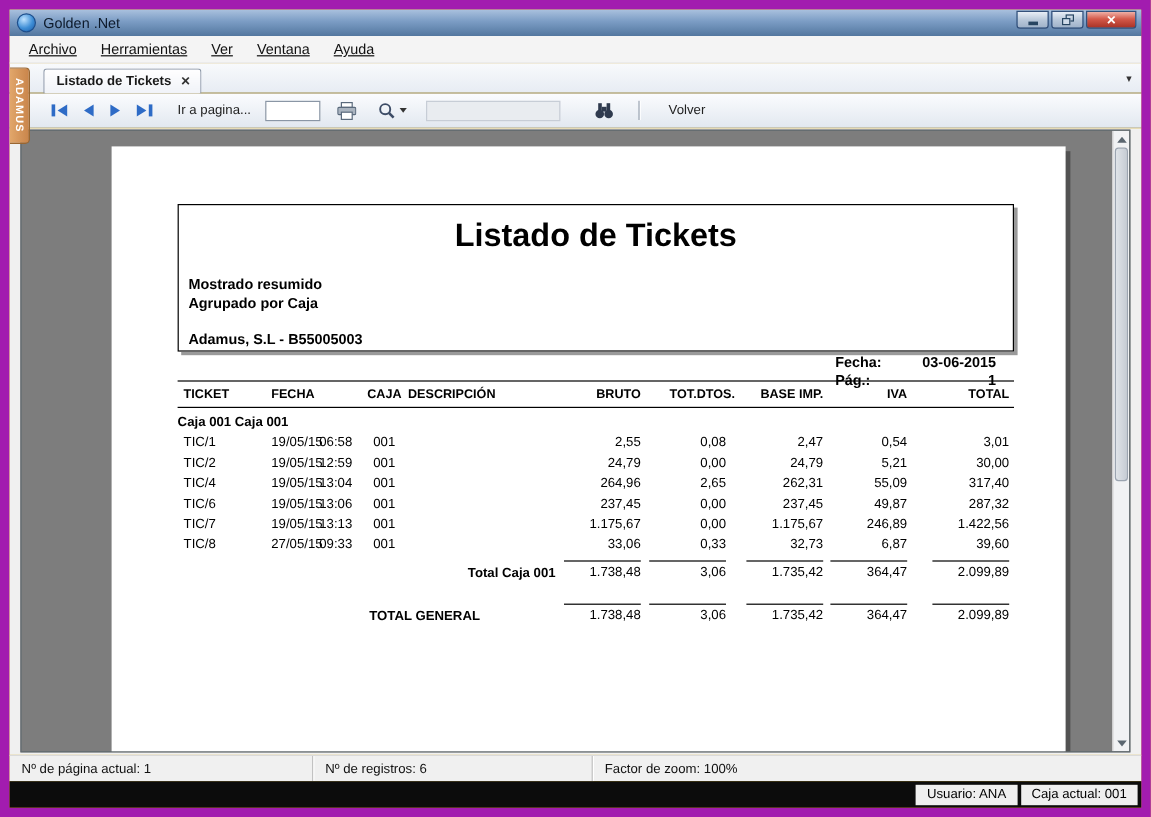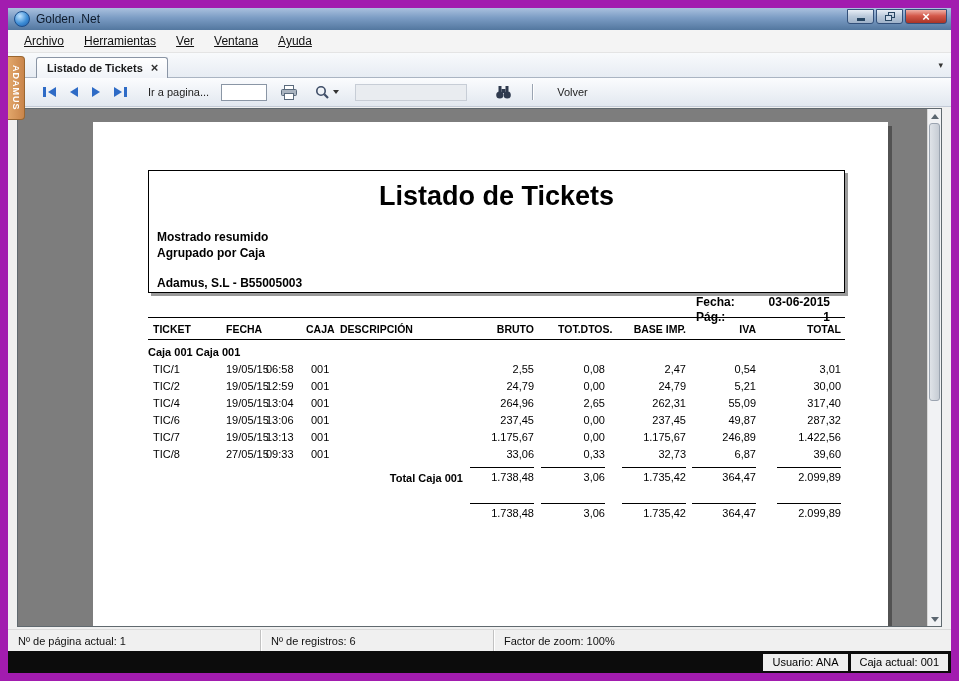--- a/index.html
+++ b/index.html
@@ -297,20 +297,21 @@
           <div class="total-row tr-caja">
             <span class="tlabel tlabel-caja">Total Caja 001</span>
             <span class="tnum tn-bruto"><span class="ol">1.738,48</span></span>
             <span class="tnum tn-dtos"><span class="ol">3,06</span></span>
             <span class="tnum tn-base"><span class="ol">1.735,42</span></span>
             <span class="tnum tn-iva"><span class="ol">364,47</span></span>
             <span class="tnum tn-total"><span class="ol">2.099,89</span></span>
           </div>
 
           <div class="total-row tr-general">
+            <span class="tlabel tlabel-general">TOTAL GENERAL</span>
             <span class="tnum tn-bruto"><span class="ol">1.738,48</span></span>
             <span class="tnum tn-dtos"><span class="ol">3,06</span></span>
             <span class="tnum tn-base"><span class="ol">1.735,42</span></span>
             <span class="tnum tn-iva"><span class="ol">364,47</span></span>
             <span class="tnum tn-total"><span class="ol">2.099,89</span></span>
           </div>
         </div>
       </div>
 
       <div class="vscroll">

